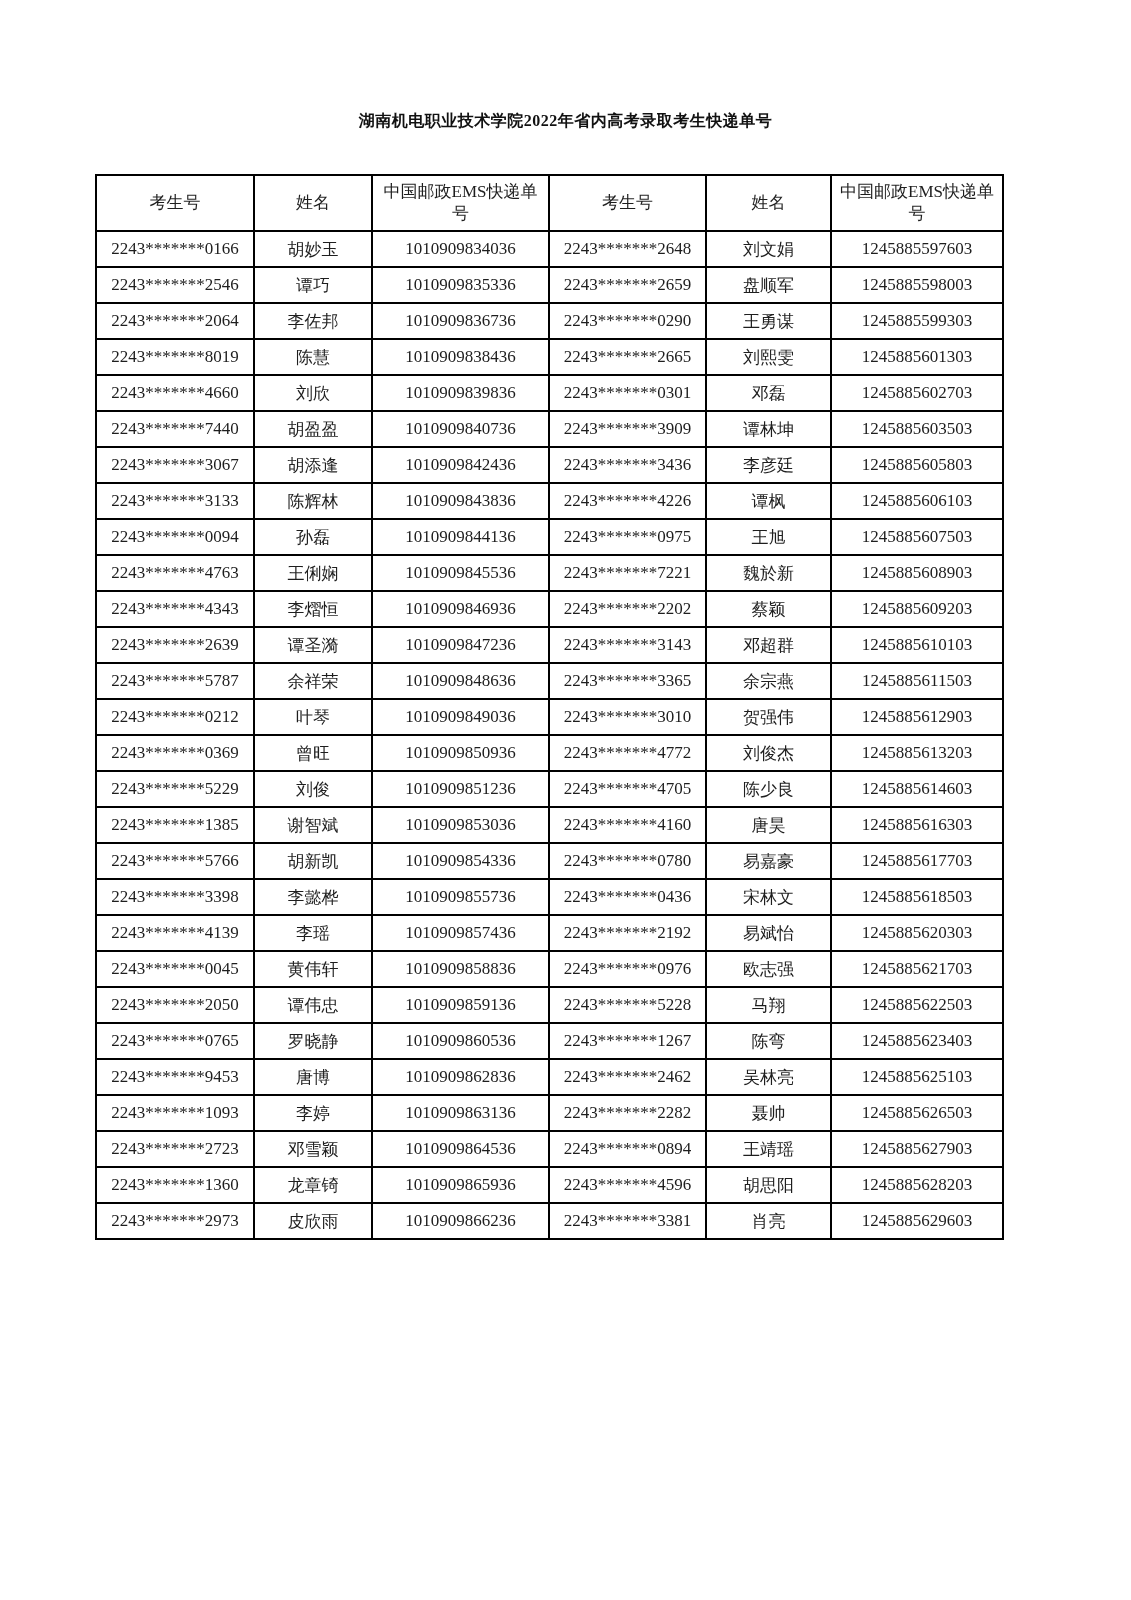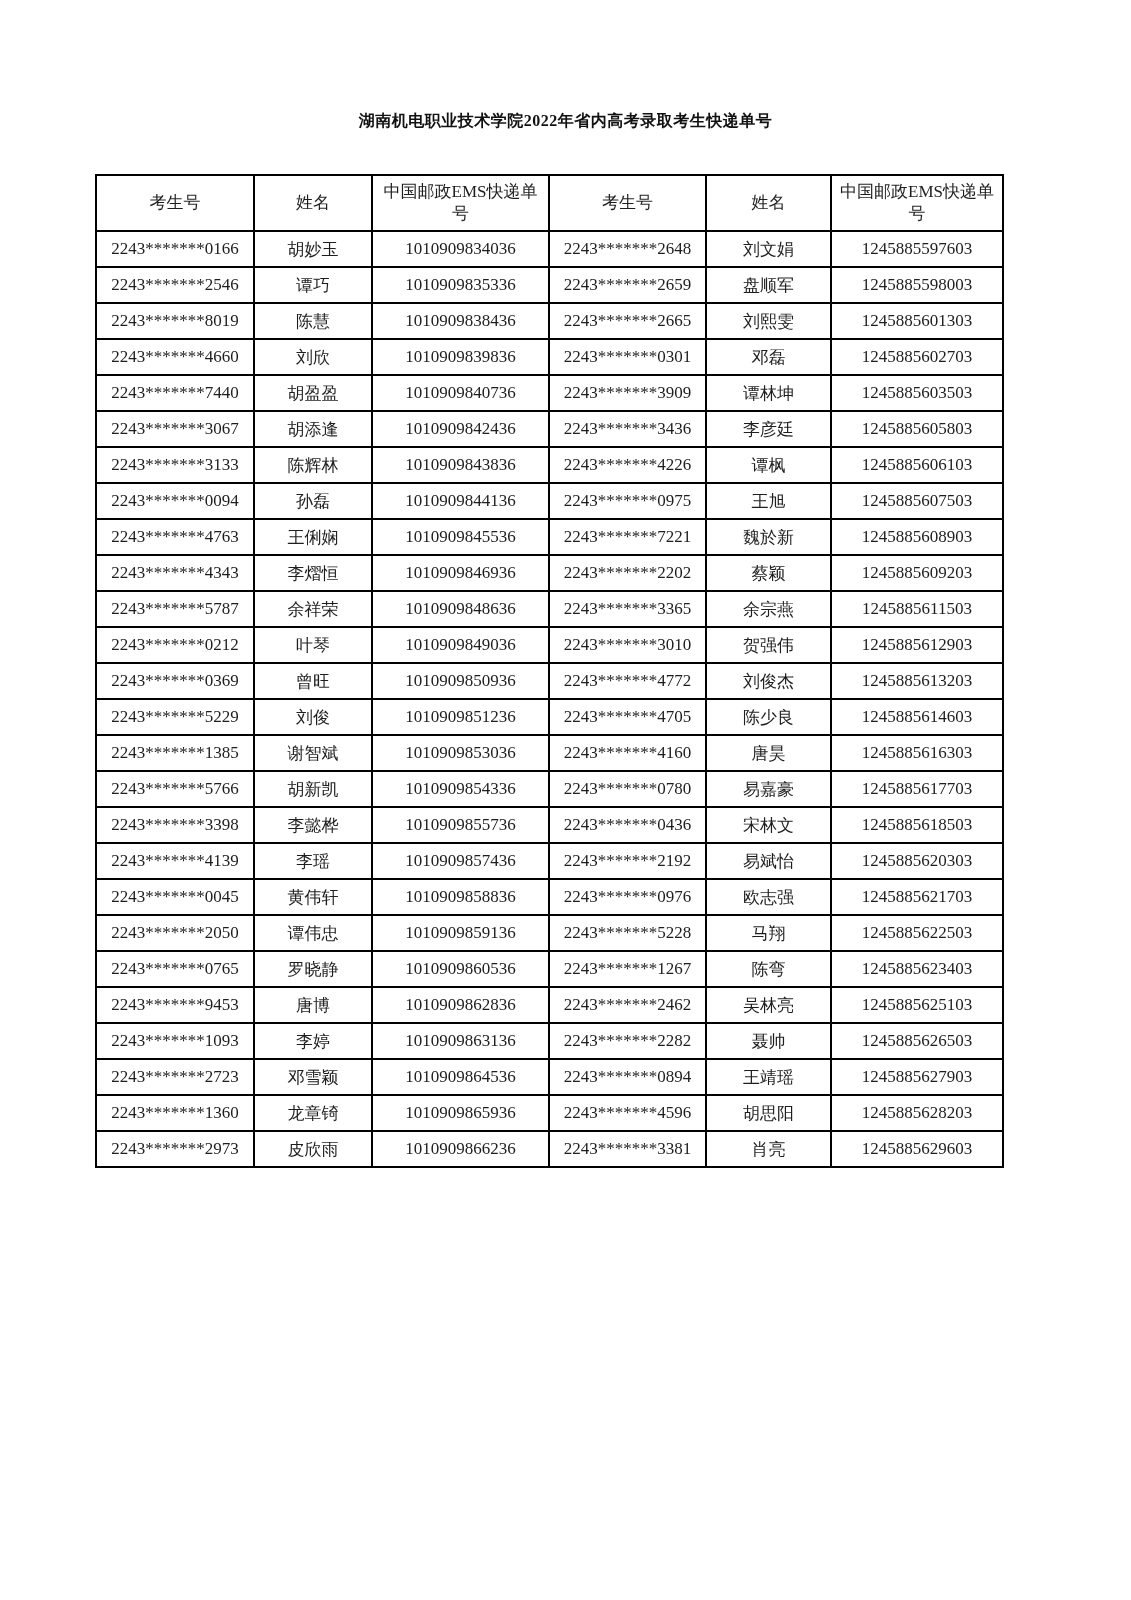--- a/index.html
+++ b/index.html
@@ -100,20 +100,28 @@
         </tr>
         <tr>
           <td>2243*******2546</td>
           <td>谭巧</td>
           <td>1010909835336</td>
           <td>2243*******2659</td>
           <td>盘顺军</td>
           <td>1245885598003</td>
         </tr>
         <tr>
+          <td>2243*******2064</td>
+          <td>李佐邦</td>
+          <td>1010909836736</td>
+          <td>2243*******0290</td>
+          <td>王勇谋</td>
+          <td>1245885599303</td>
+        </tr>
+        <tr>
           <td>2243*******8019</td>
           <td>陈慧</td>
           <td>1010909838436</td>
           <td>2243*******2665</td>
           <td>刘熙雯</td>
           <td>1245885601303</td>
         </tr>
         <tr>
           <td>2243*******4660</td>
           <td>刘欣</td>
@@ -164,20 +172,28 @@
         </tr>
         <tr>
           <td>2243*******4343</td>
           <td>李熠恒</td>
           <td>1010909846936</td>
           <td>2243*******2202</td>
           <td>蔡颖</td>
           <td>1245885609203</td>
         </tr>
         <tr>
+          <td>2243*******2639</td>
+          <td>谭圣漪</td>
+          <td>1010909847236</td>
+          <td>2243*******3143</td>
+          <td>邓超群</td>
+          <td>1245885610103</td>
+        </tr>
+        <tr>
           <td>2243*******5787</td>
           <td>余祥荣</td>
           <td>1010909848636</td>
           <td>2243*******3365</td>
           <td>余宗燕</td>
           <td>1245885611503</td>
         </tr>
         <tr>
           <td>2243*******0212</td>
           <td>叶琴</td>

